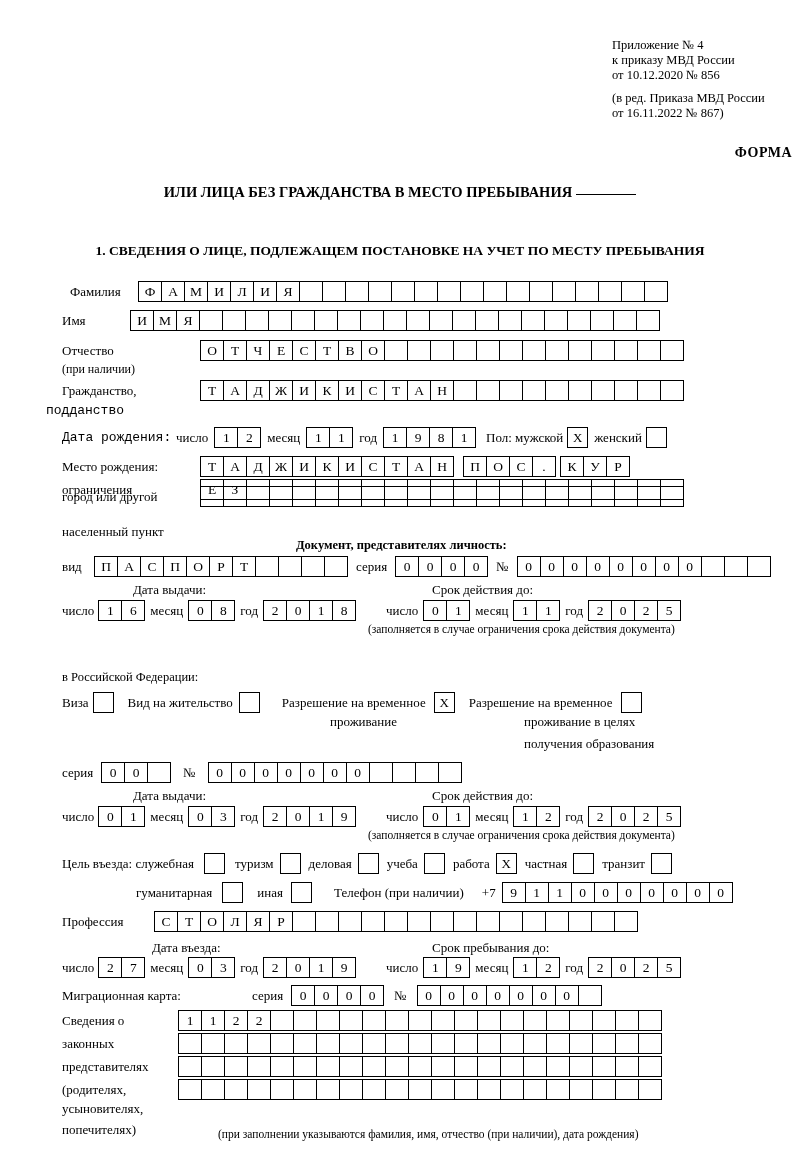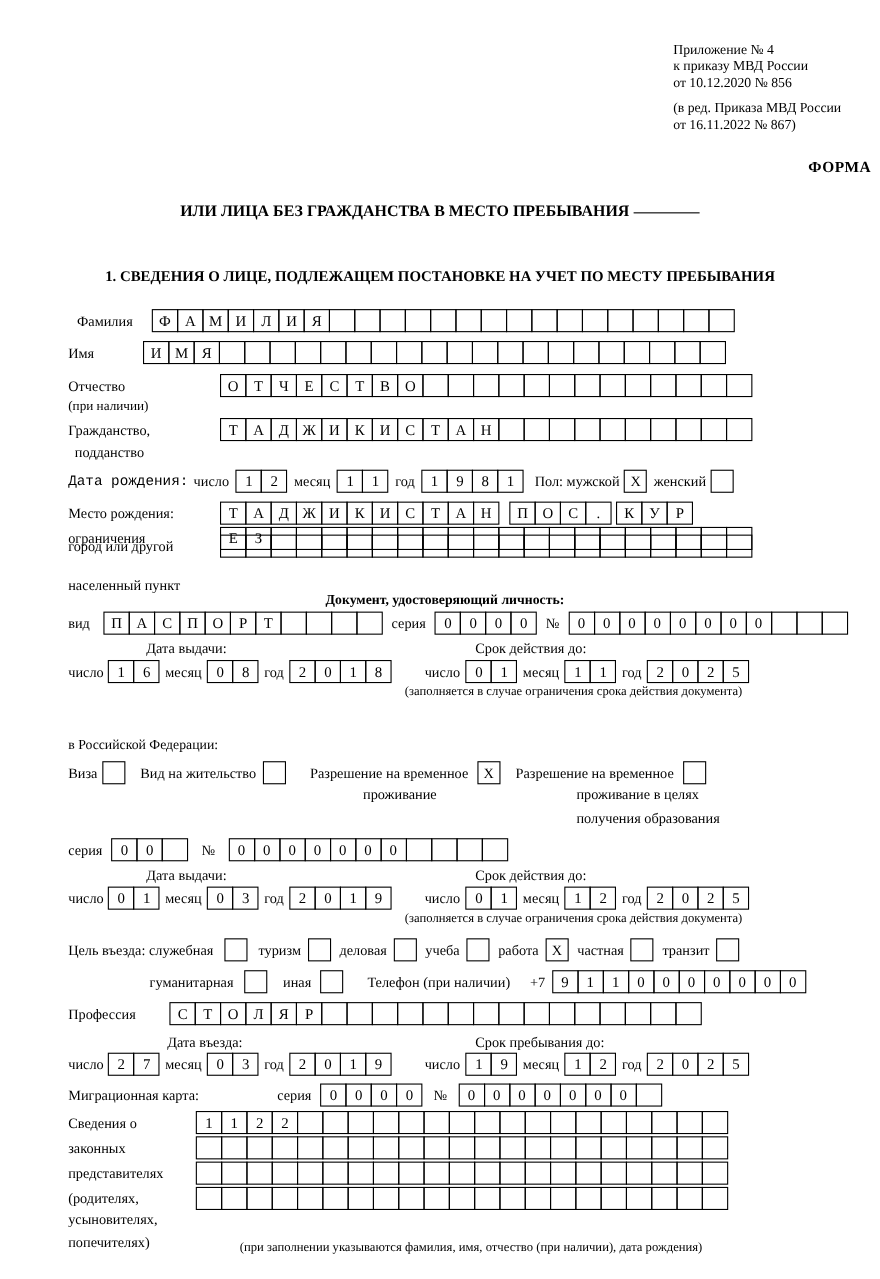--- a/index.html
+++ b/index.html
@@ -246,21 +246,21 @@
         <span class="cell" style="width: 24px;"></span>
         <span class="cell" style="width: 24px;"></span>
         <span class="cell" style="width: 24px;"></span>
         <span class="cell" style="width: 24px;"></span>
         <span class="cell" style="width: 24px;"></span>
         <span class="cell" style="width: 24px;"></span>
         <span class="cell" style="width: 24px;"></span>
         <span class="cell" style="width: 24px;"></span>
       </span>
   </div>
-  <div class="row" style="left:68px; top:403px;">
+  <div class="row" style="left:46px; top:403px;font-family:Liberation Mono, monospace;">
     <span class="lbl">подданство</span>
   </div>
 
   <div class="row" style="left:62px; top:427px;">
     <span class="lbl" style="width:114px;font-family:Liberation Mono, monospace;">Дата рождения:</span>
     <span class="lbl" style="margin-right:6px;">число</span>
     <span class="cells" id="grid-birth-day">
         <span class="cell" style="width: 24px;">1</span>
         <span class="cell" style="width: 24px;">2</span>
       </span>
@@ -357,21 +357,21 @@
         <span class="cell" style="width: 24px;"></span>
         <span class="cell" style="width: 24px;"></span>
         <span class="cell" style="width: 24px;"></span>
         <span class="cell" style="width: 24px;"></span>
       </span>
   </div>
   <div class="row" style="left:62px; top:524px;">
     <span class="lbl" style="width:138px;">населенный пункт</span>
   </div>
 
-  <div class="row bold" style="left:296px; top:538px; font-size:12.5px;">Документ, удостоверяющий личность:</div>
+  <div class="row bold" style="left:296px; top:538px; font-size:12.5px;">Документ, представителях личность:</div>
 
   <div class="row" style="left:62px; top:556px;">
     <span class="lbl" style="width:32px;">вид</span>
     <span class="cells" id="grid-doc-kind">
         <span class="cell" style="width: 24px;">П</span>
         <span class="cell" style="width: 24px;">А</span>
         <span class="cell" style="width: 24px;">С</span>
         <span class="cell" style="width: 24px;">П</span>
         <span class="cell" style="width: 24px;">О</span>
         <span class="cell" style="width: 24px;">Р</span>

